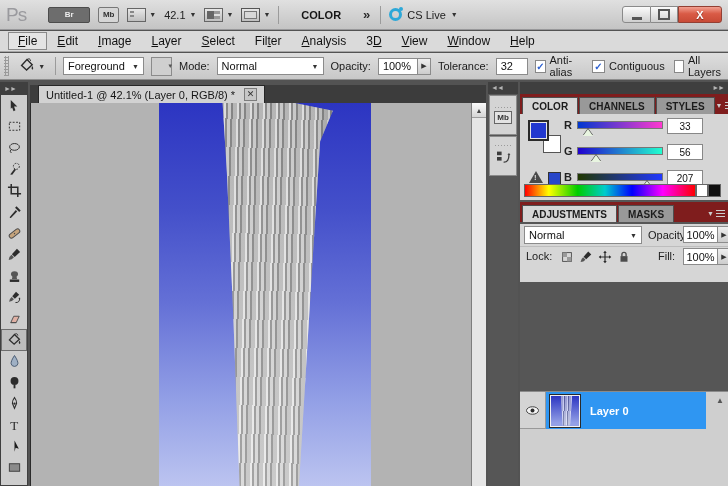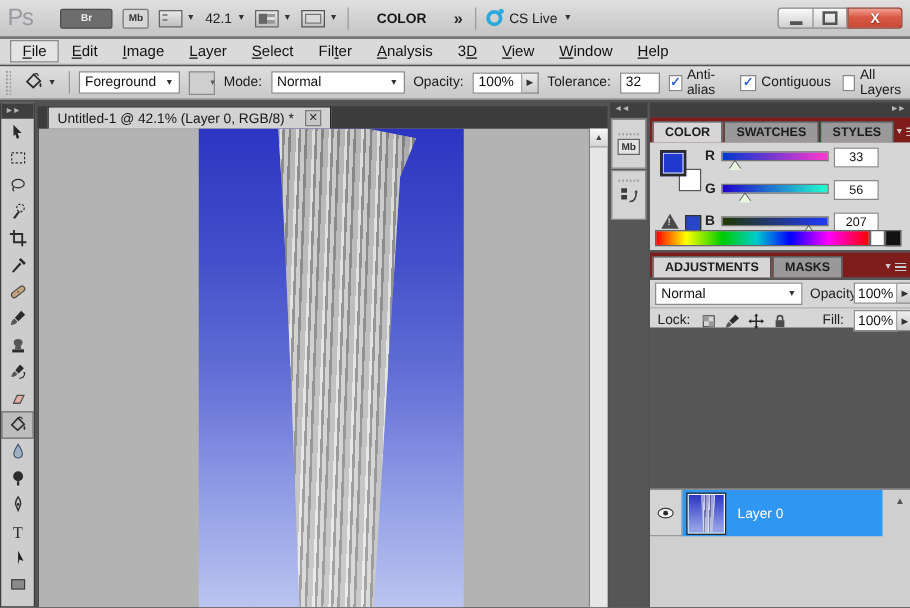--- a/index.html
+++ b/index.html
@@ -145,39 +145,39 @@
   .ramp-black { position:absolute; left:188px; top:70px; width:13px; height:13px; background:#111; border:1px solid #666; }
 
   .gapline { height:2px; background:#565656; }
 
   .blend-row { height:22px; background:#d6d6d6; position:relative; }
   .blend-dd { position:absolute; left:4px; top:2px; width:118px; }
   .opacity-label { position:absolute; left:128px; top:5px; font-size:11px; color:#222; }
   .blend-row .numbox, .lock-row .numbox { position:absolute; width:35px; justify-content:center; }
   .blend-row .numbox { left:163px; top:2px; }
   .blend-row .spinbtn { position:absolute; left:198px; top:2px; }
-  .lock-row { height:16px; background:#d6d6d6; position:relative; border-top:1px solid #bdbdbd; }
+  .lock-row { height:36px; background:#d6d6d6; position:relative; border-top:1px solid #bdbdbd; }
   .lock-label { position:absolute; left:6px; top:3px; font-size:11px; color:#222; }
   .lock-ico { position:absolute; top:1px; width:17px; height:17px; display:flex; align-items:center; justify-content:center; }
   .fill-label { position:absolute; left:138px; top:3px; font-size:11px; color:#222; }
   .lock-row .numbox { left:163px; top:1px; }
   .lock-row .spinbtn { position:absolute; left:198px; top:1px; }
 
   .layer-list { position:absolute; top:309px; left:0; right:0; bottom:0; background:#cfcfcf; border-top:1px solid #8b8b8b; }
   .layer-row { position:relative; height:37px; }
   .eye-cell { position:absolute; left:0; top:0; width:26px; height:37px; background:#d4d4d4;
      border-right:1px solid #999; border-bottom:1px solid #999; display:flex; align-items:center; justify-content:center; }
   .row-body { position:absolute; left:26px; top:0; right:22px; height:37px; display:flex; align-items:center; }
   .layer-row.selected .row-body { background:#2f96f2; }
   .layer-thumb { width:30px; height:32px; margin-left:4px; border:1px solid #f2f2f2; outline:1px solid #2a2a2a;
      background:linear-gradient(180deg,#2c35c2,#93a0e6 90%); position:relative; overflow:hidden; }
   .layer-thumb::after { content:""; position:absolute; inset:0;
      clip-path:polygon(34% 0%, 76% 0%, 68% 100%, 42% 100%);
      background:repeating-linear-gradient(92deg, rgba(255,255,255,.7) 0 1px, rgba(120,120,120,.5) 1px 2px, rgba(220,220,220,.6) 2px 4px); }
-  .layer-name { font-size:11px; font-weight:normal; color:#fff; margin-left:10px; }
+  .layer-name { font-size:11px; font-weight:bold; color:#fff; margin-left:10px; }
   .list-scroll-up { position:absolute; right:4px; top:4px; font-size:8px; color:#555; }
 </style>
 </head>
 <body>
 
 <div class="app">
 
   <div class="titlebar">
     <span class="ps-logo">Ps</span>
     <span class="tb-sq tb-br">Br</span>
@@ -420,21 +420,21 @@
               <path d="M12.4 5.8 l1.6 -1.8 l1.4 2 Z" fill="#3c3c3c"></path>
             </svg></span>
       </div>
     </div>
 
     <div class="paneldock">
       <div class="dock-head">►►</div>
 
       <div class="tabsrow" id="color-tabs">
           <span class="ptab active">COLOR</span>
-          <span class="ptab">SWATCHES</span>
+          <span class="ptab">CHANNELS</span>
           <span class="ptab">STYLES</span>
           <span class="pmenu">
             <span class="tri">▼</span>
             <span class="lines"></span>
           </span>
         </div>
       <div class="color-body">
         <div class="fg-swatch" id="fg-swatch" style="background: rgb(33, 56, 207);"></div>
         <div class="bg-swatch"></div>
         <div id="channels">

